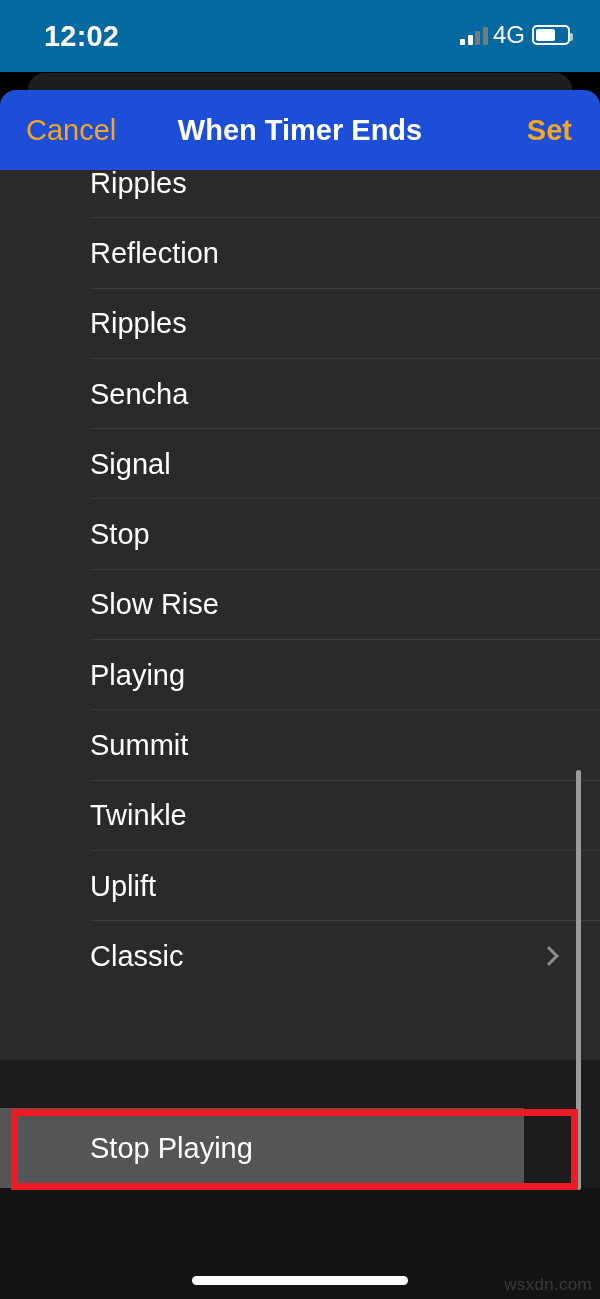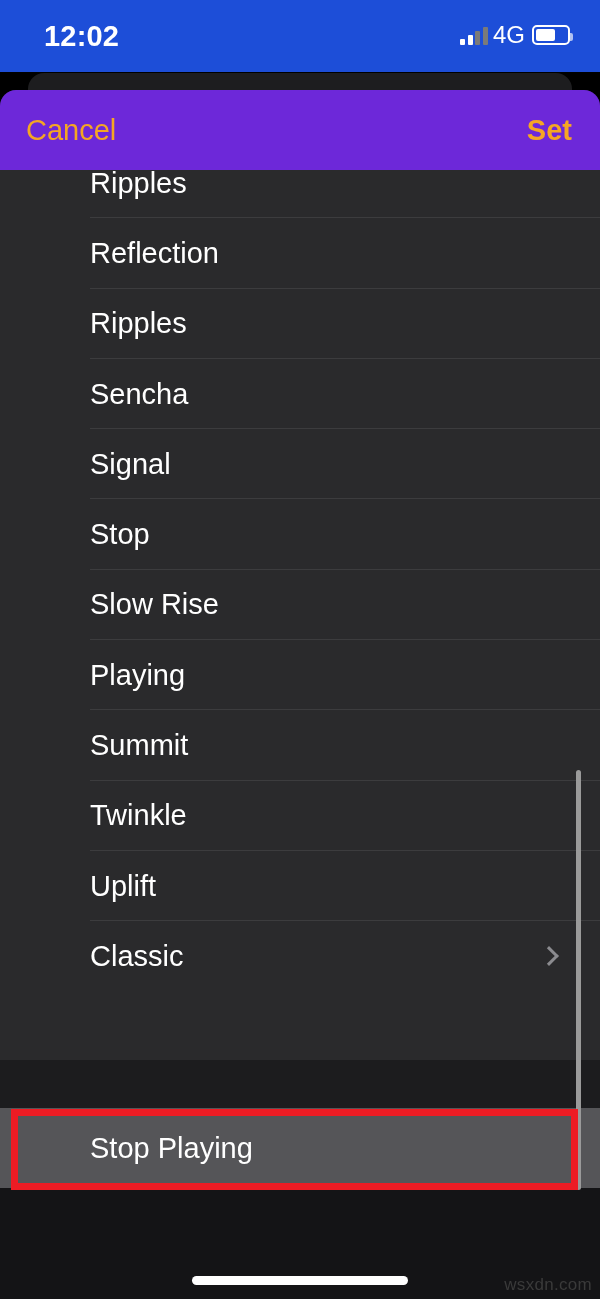--- a/index.html
+++ b/index.html
@@ -19,21 +19,21 @@
     background: #000000;
     overflow: hidden;
   }
 
   
   #status-bar {
     position: absolute;
     top: 0; left: 0;
     width: 600px;
     height: 72px;
-    background: #1d4ed8;
+    background: #0369a1;
     z-index: 40;
   }
   #status-time {
     position: absolute;
     left: 44px; top: 20px;
     font-size: 29px;
     font-weight: 600;
     color: #ffffff;
     letter-spacing: 0.2px;
   }
@@ -105,21 +105,21 @@
     height: 1209px;
     background: #1c1c1e;
     border-radius: 16px 16px 0 0;
     overflow: hidden;
     z-index: 20;
   }
 
   #sheet-header {
     position: relative;
     height: 80px;
-    background: #6d28d9;
+    background: #1d4ed8;
     z-index: 5;
   }
   #cancel-button {
     position: absolute;
     left: 26px; top: 50%;
     transform: translateY(-50%);
     font-size: 29px;
     color: #F5A623;
     background: none;
     border: none;
@@ -192,21 +192,21 @@
   
   #gap-section {
     position: absolute;
     left: 0; top: 970px;
     width: 600px; height: 48px;
     background: #1c1c1e;
   }
   #stop-playing-row {
     position: absolute;
     left: 0; top: 1018px;
-    width: 600px;
+    width: 524px;
     height: 80px;
     background: #555558;
     display: flex;
     align-items: center;
     padding-left: 90px;
     color: #ffffff;
     font-size: 29px;
     cursor: pointer;
   }
   #bottom-fill {
@@ -281,20 +281,21 @@
       </span>
     </div>
   </div>
 
   <div id="behind-card"></div>
 
   <div id="sheet">
 
     <div id="sheet-header">
       <button id="cancel-button" style="color: rgb(245, 166, 35);">Cancel</button>
+      <div id="sheet-title">When Timer Ends</div>
       <button id="set-button" style="color: rgb(245, 166, 35);">Set</button>
     </div>
 
     <div id="tone-list">
       <div id="tone-list-inner">
           <div class="tone-row">
             <span class="label">Ripples</span>
           </div>
           <div class="tone-row">
             <span class="label">Reflection</span>

